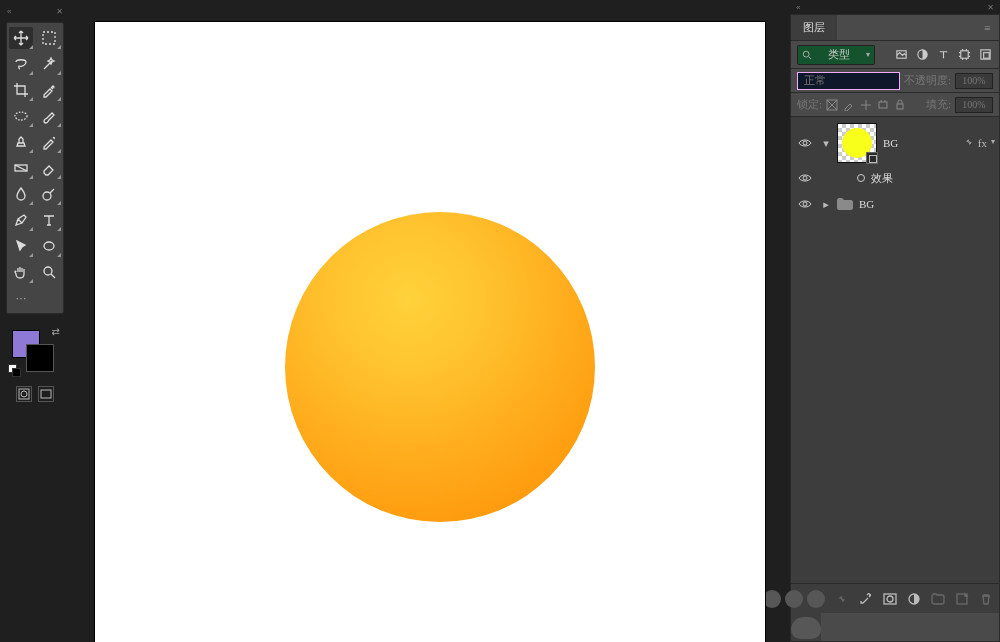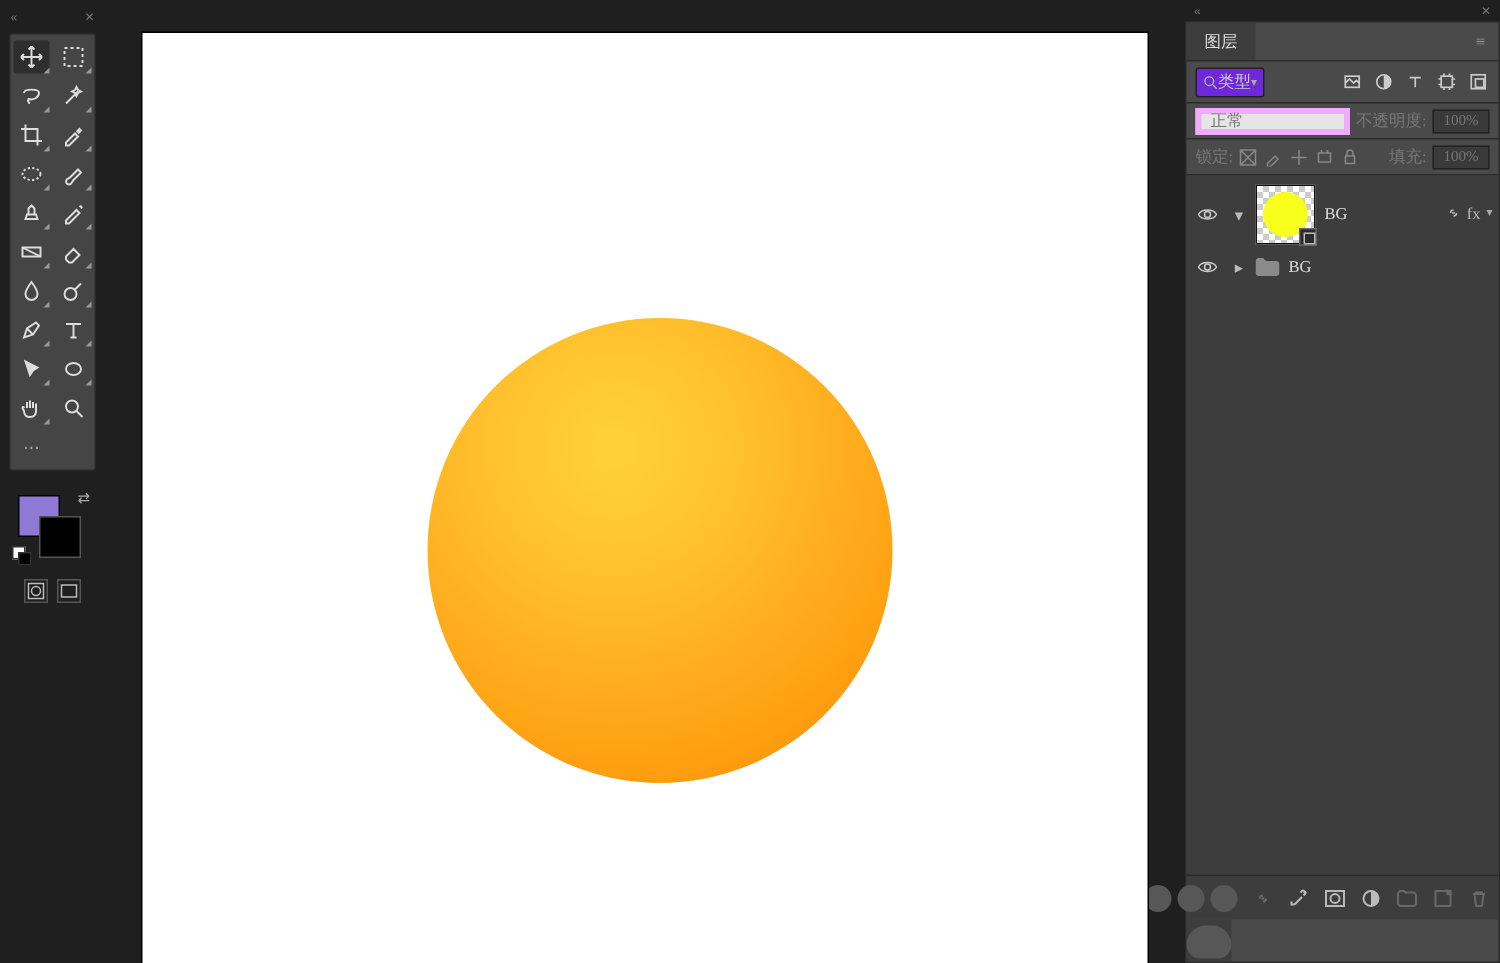--- a/index.html
+++ b/index.html
@@ -32,30 +32,30 @@
   
   .right{width:210px;flex:0 0 210px;display:flex;flex-direction:column;}
   .right-top{height:14px;display:flex;justify-content:space-between;align-items:center;padding:0 6px;color:#777;font-size:8px;}
   .panel{flex:1;background:#4a4a4a;border:1px solid #2a2a2a;display:flex;flex-direction:column;font-family:Liberation Serif, serif;}
   .panel-tabs{display:flex;height:26px;border-bottom:1px solid #2a2a2a;align-items:stretch;}
   .ptab{padding:0 12px;display:flex;align-items:center;background:#4a4a4a;color:#ddd;}
   .ptab.active{background:#3d3d3d;}
   .pmenu{margin-left:auto;width:24px;display:flex;align-items:center;justify-content:center;color:#999;}
   
   .filter-row{display:flex;align-items:center;height:28px;padding:0 6px;gap:4px;border-bottom:1px solid #2a2a2a;}
-  .search{display:flex;align-items:center;background:#6d28d9;border:1px solid #222;height:20px;padding:0 4px;border-radius:2px;gap:0;flex:0 0 auto;text-align:center;}
+  .search{display:flex;align-items:center;background:#14532d;border:1px solid #222;height:20px;padding:0 4px;border-radius:2px;gap:16px;flex:0 0 auto;text-align:center;}
   .search svg{width:10px;height:10px;stroke:#bbb;fill:none;}
   .search-sel{color:#ccc;font-size:11px;}
   .chev{color:#aaa;font-size:8px;}
   .f-icons{display:flex;gap:5px;margin-left:auto;}
   .f-icons span{width:16px;height:16px;display:flex;align-items:center;justify-content:center;}
   .f-icons svg{width:13px;height:13px;stroke:#ccc;fill:none;stroke-width:1.2;}
   
   .row{display:flex;align-items:center;height:24px;padding:0 6px;gap:4px;border-bottom:1px solid #2a2a2a;}
-  .blend{flex:1;background:#e5e5e5;border:4px solid #f0abfc;height:18px;display:flex;align-items:center;padding:0 6px;color:#777;}
+  .blend{flex:1;background:#0f172a;border:1px solid #f0abfc;height:18px;display:flex;align-items:center;padding:0 6px;color:#777;}
   .lbl{color:#777;}
   .pct{width:38px;height:16px;background:#3a3a3a;border:1px solid #222;color:#777;display:flex;align-items:center;justify-content:center;font-size:10px;}
   .lock-icons{display:flex;gap:5px;align-items:center;}
   .lock-icons svg{width:12px;height:12px;stroke:#888;fill:none;}
   
   .layers{flex:1;background:#3d3d3d;overflow:hidden;padding-top:4px;}
   .lrow{display:flex;align-items:center;min-height:26px;padding:0 4px;gap:6px;color:#ddd;}
   .lrow.tall{min-height:44px;}
   .eye{width:20px;display:flex;justify-content:center;}
   .eye svg{width:14px;height:10px;stroke:#ccc;fill:none;}
@@ -351,20 +351,32 @@
           <span class="lname">BG</span>
           <div class="rl">
             <svg viewBox="0 0 10 10">
                 <path d="M3 5a2 2 0 012-2h0M7 5a2 2 0 01-2 2h0M4 5h2"></path>
               </svg>
             <span>fx</span>
             <span class="chev">▾</span>
           </div>
         </div>
 
+        <div class="lrow">
+          <div class="eye">
+              <svg viewBox="0 0 14 10">
+                <path d="M1 5c2-4 10-4 12 0-2 4-10 4-12 0z"></path>
+                <circle cx="7" cy="5" r="2"></circle>
+              </svg>
+            </div>
+          <span class="spacer"></span>
+            <span class="spacer"></span>
+          <span class="dot"></span>
+          <span class="lname">效果</span>
+        </div>
 
 
         <div class="lrow">
           <div class="eye">
               <svg viewBox="0 0 14 10">
                 <path d="M1 5c2-4 10-4 12 0-2 4-10 4-12 0z"></path>
                 <circle cx="7" cy="5" r="2"></circle>
               </svg>
             </div>
           <span class="twist">▸</span>

